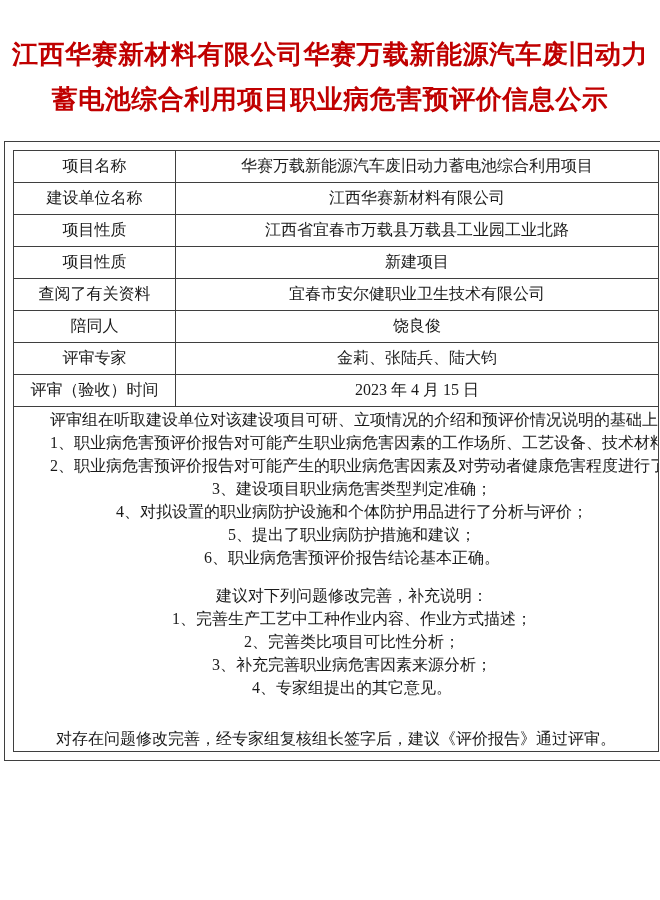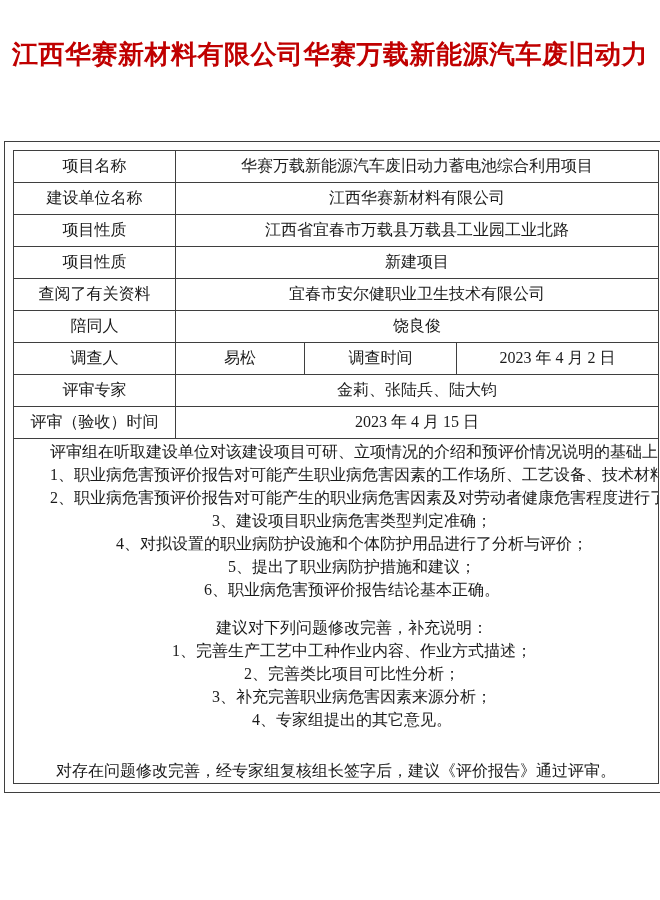--- a/index.html
+++ b/index.html
@@ -72,20 +72,21 @@
     margin-top: 28px;
   }
 </style>
 </head>
 <body>
 
 <div class="page">
 
   <div class="title" style="color: rgb(192, 0, 0);">
     <div>江西华赛新材料有限公司华赛万载新能源汽车废旧动力</div>
+    <div>蓄电池综合利用项目职业病危害预评价信息公示</div>
   </div>
 
   <div class="table-wrap">
     <table class="info">
       <colgroup>
         <col style="width:162px">
         <col style="width:129px">
         <col style="width:152px">
         <col>
       </colgroup>
@@ -108,26 +109,20 @@
         </tr>
         <tr>
           <td>查阅了有关资料</td>
           <td colspan="3">宜春市安尔健职业卫生技术有限公司</td>
         </tr>
         <tr>
           <td>陪同人</td>
           <td colspan="3">饶良俊</td>
         </tr>
         <tr>
-          <td>调查人</td>
-          <td>易松</td>
-          <td>调查时间</td>
-          <td>2023 年 4 月 2 日</td>
-        </tr>
-        <tr>
           <td>评审专家</td>
           <td colspan="3">金莉、张陆兵、陆大钧</td>
         </tr>
         <tr>
           <td>评审（验收）时间</td>
           <td colspan="3">2023 年 4 月 15 日</td>
         </tr>
         <tr>
           <td colspan="4" class="opinion">
             <p>评审组在听取建设单位对该建设项目可研、立项情况的介绍和预评价情况说明的基础上，查阅了有关资料，评审了《评价报告》，经过认真讨论，形成以下意见：</p>

